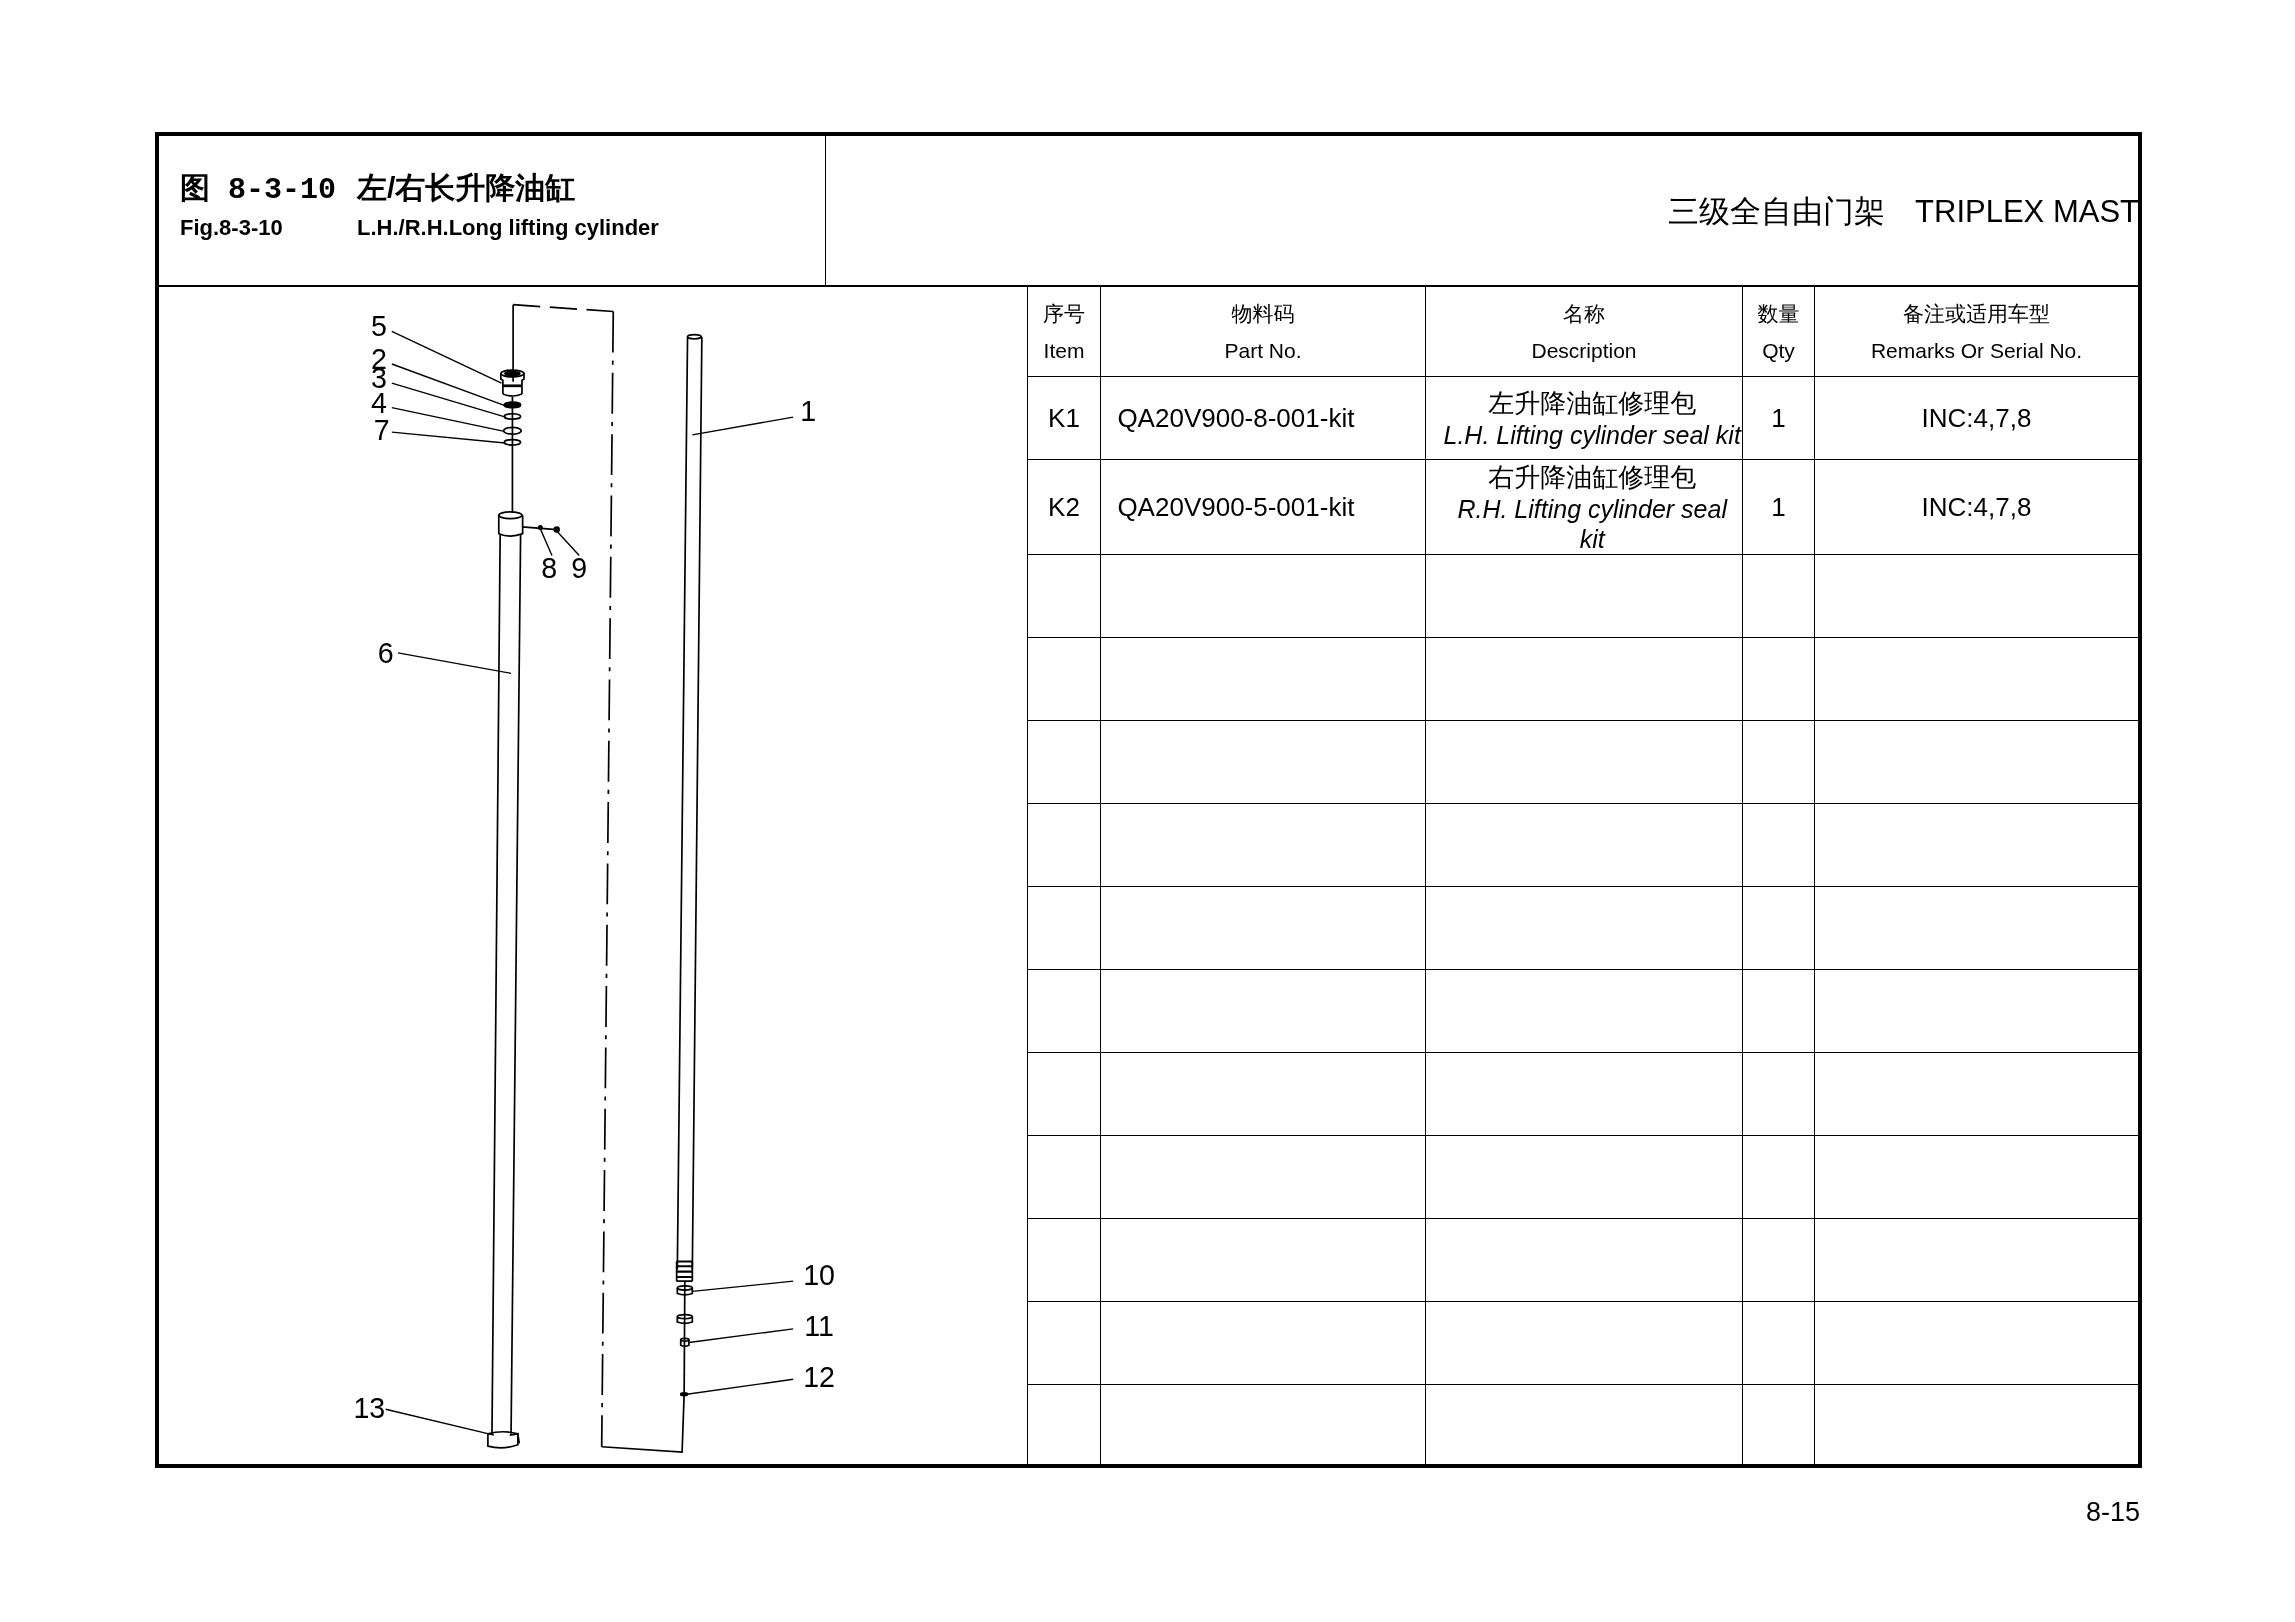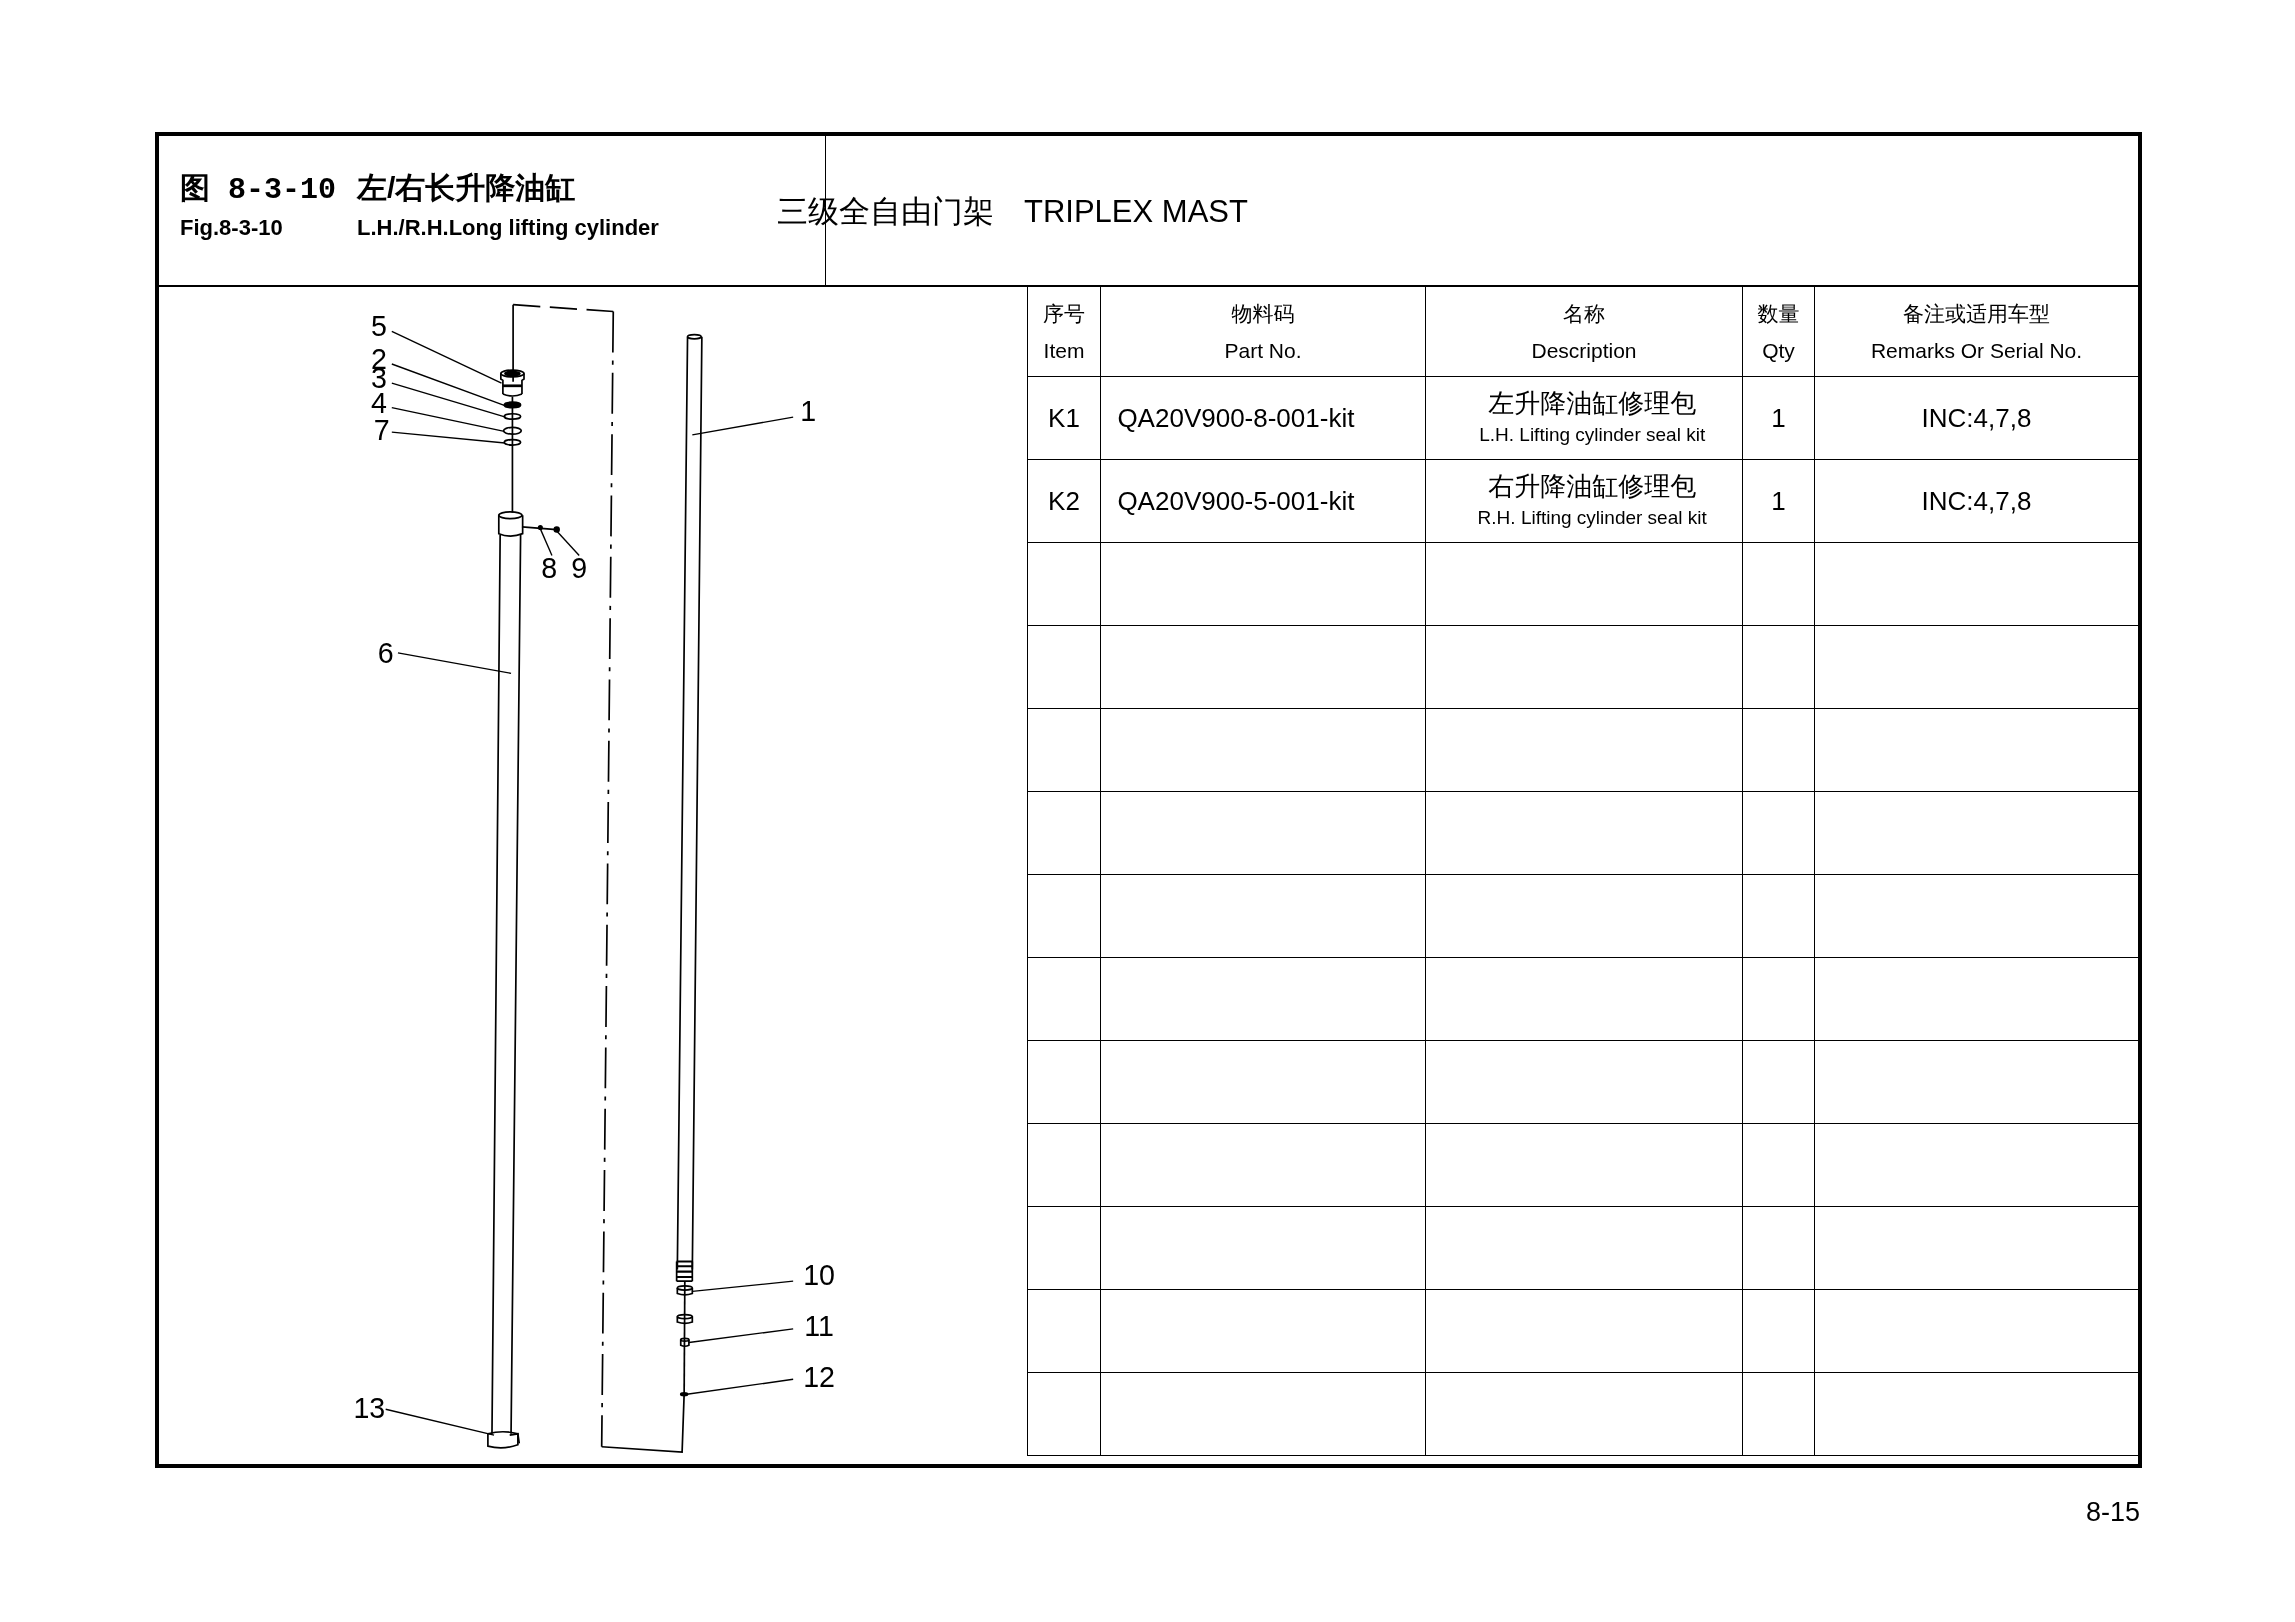--- a/index.html
+++ b/index.html
@@ -6,31 +6,31 @@
   body { width: 2295px; height: 1622px; position: relative; overflow: hidden;
          font-family: "Liberation Sans", "DejaVu Sans", sans-serif; color: #000; }
   .frame { position: absolute; left: 155px; top: 132px; width: 1987px; height: 1336px;
            box-sizing: border-box; border: 4.1px solid #000; }
   .hdr-line { position: absolute; left: 155px; top: 285px; width: 1987px; height: 2px; background: #000; }
   .hdr-div { position: absolute; left: 825px; top: 134px; width: 1.4px; height: 151px; background: #000; }
   .title-cn { position: absolute; left: 180px; top: 168px; font-size: 30px; font-weight: bold; white-space: nowrap; }
   .title-cn .num { display: inline-block; width: 177px; font-family: Liberation Mono, monospace; }
   .title-en { position: absolute; left: 180px; top: 215px; font-size: 22px; font-weight: bold; white-space: nowrap; }
   .title-en .num { display: inline-block; width: 177px; }
-  .mast { position: absolute; left: 777px; top: 191px; width: 1314px; text-align: left; font-size: 31px; white-space: nowrap; }
+  .mast { position: absolute; left: 825px; top: 191px; width: 1314px; text-align: right; font-size: 31px; white-space: nowrap; }
   .mast .gap { display: inline-block; width: 30px; }
 
   table.parts { position: absolute; left: 1027px; top: 286px; border-collapse: collapse; table-layout: fixed; }
   table.parts td, table.parts th { border: 1.7px solid #000; padding: 0; text-align: center; vertical-align: middle; font-weight: normal; }
   table.parts th { height: 89px; font-size: 21px; line-height: 37px; }
   table.parts td { height: 82px; font-size: 26px; }
   table.parts td.pn { text-align: left; padding-left: 16.4px; border-radius: 12px; }
   table.parts td.desc { text-align: center; padding-left: 16.4px; }
   .desc-cn { display: block; font-size: 26px; line-height: 34px; }
-  .desc-en { display: block; font-size: 19px; line-height: 30px; }
+  .desc-en { display: block; font-size: 25px; line-height: 30px; font-style: italic; }
   .page-no { position: absolute; left: 2086px; top: 1497px; font-size: 27px; }
 
   svg.drawing { position: absolute; left: 0; top: 0; }
   .lbl { font-family: "Liberation Sans", "DejaVu Sans", sans-serif; font-size: 42px; fill: #000; }
 </style>
 </head>
 <body>
 
 <div class="frame"></div>
 <div class="hdr-line"></div>

